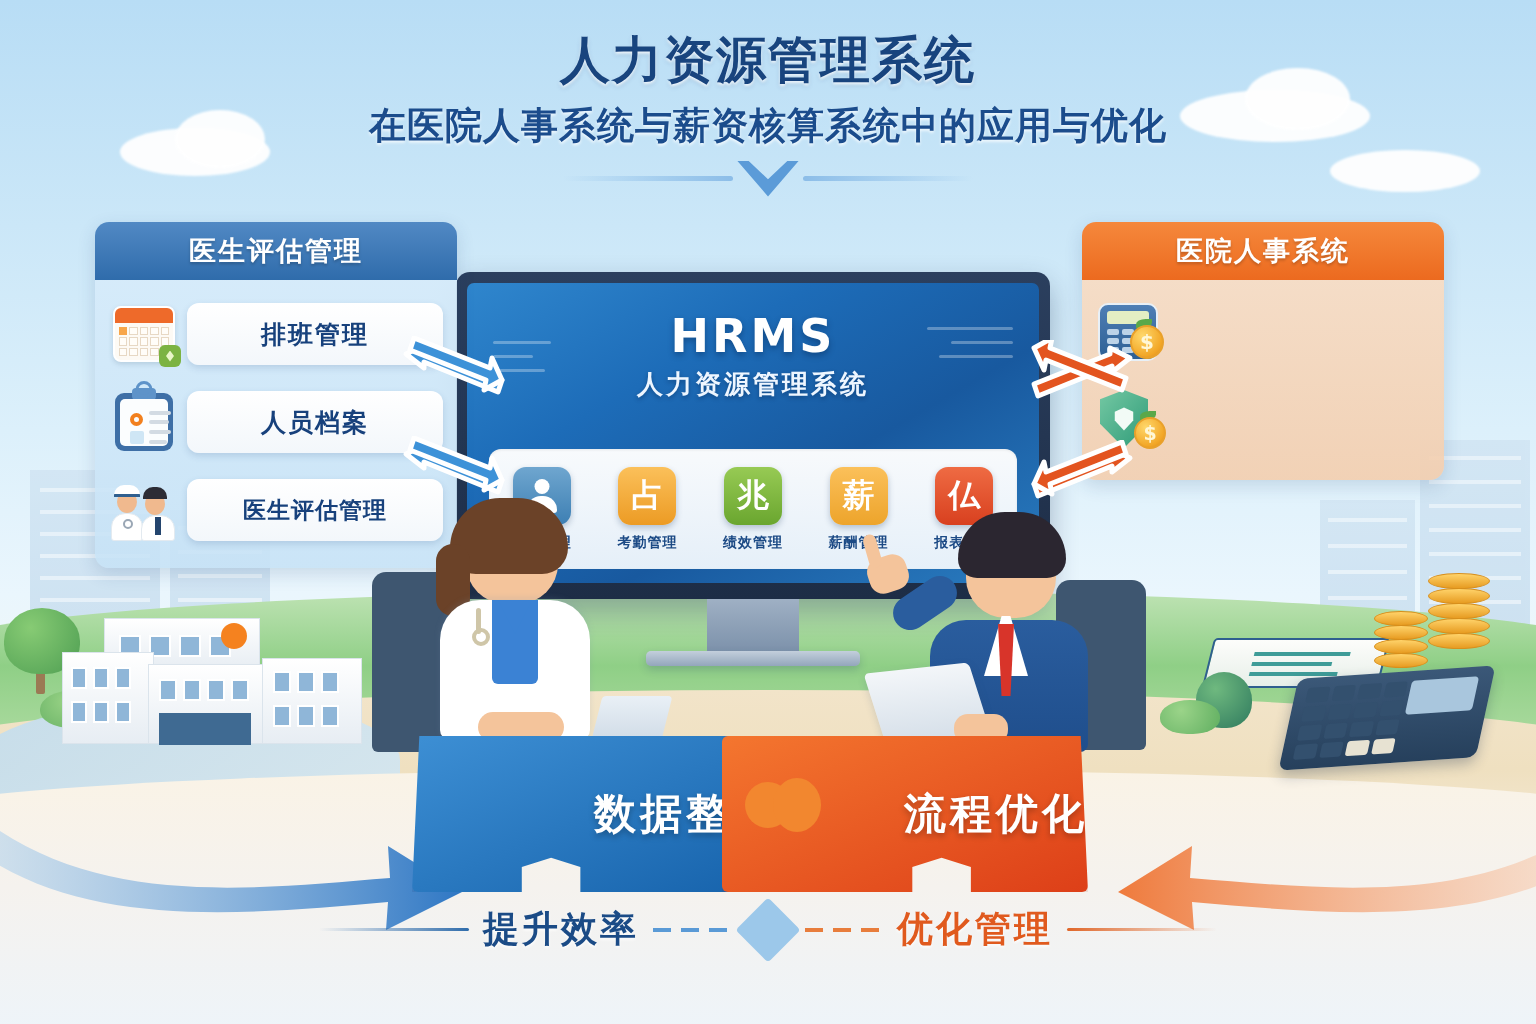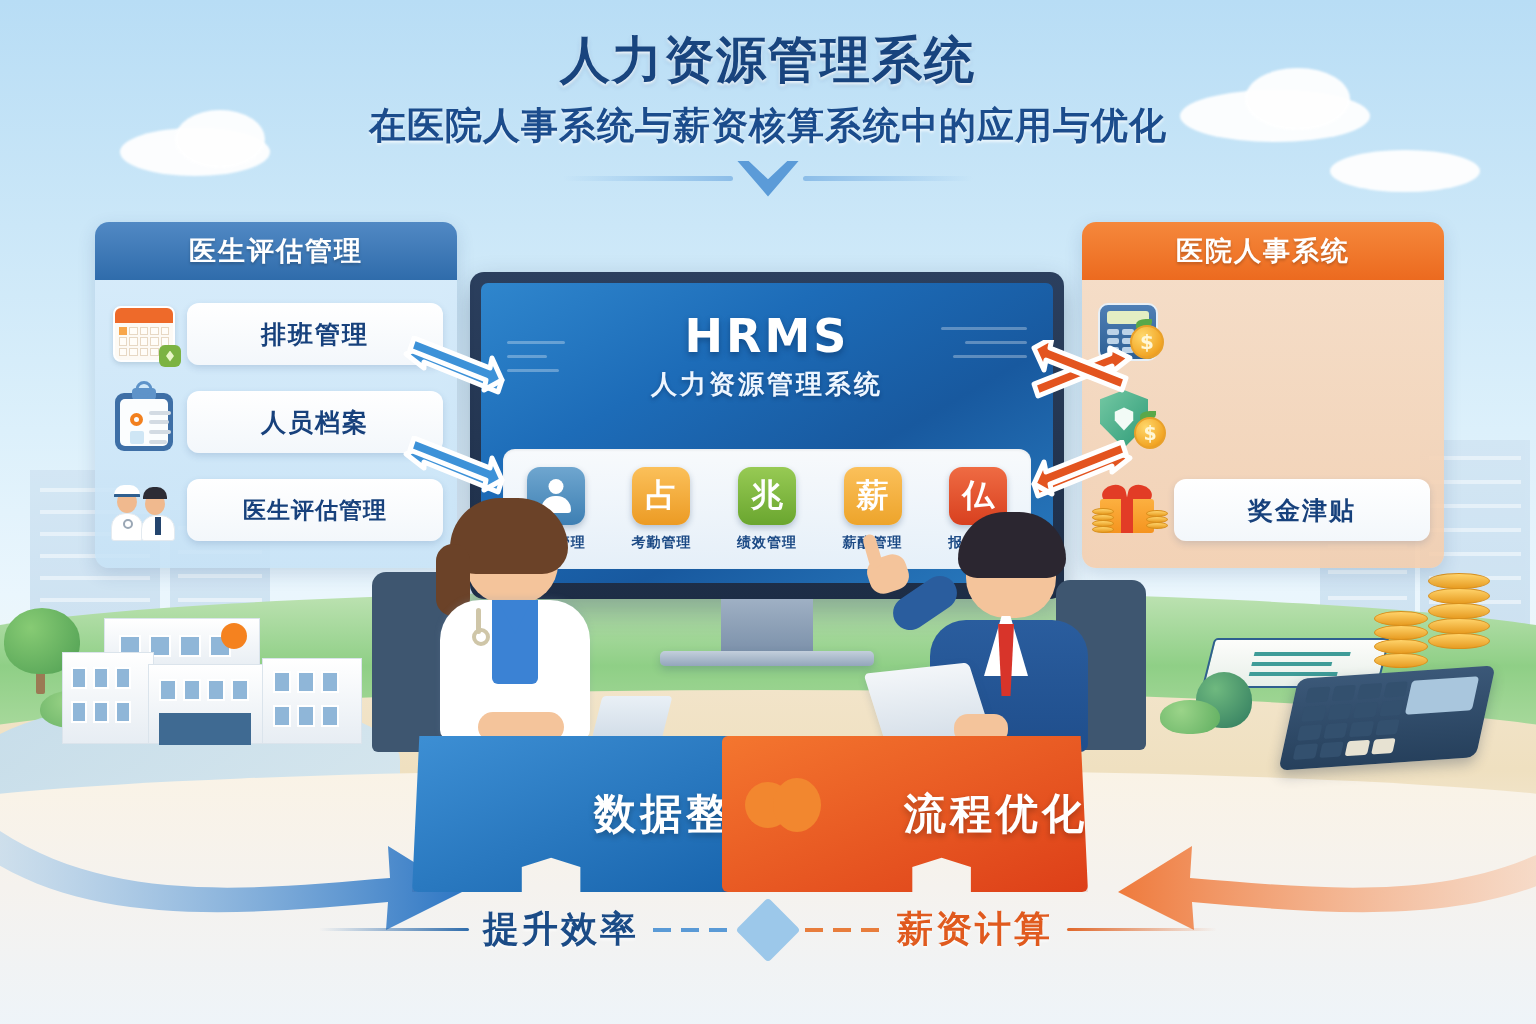--- a/index.html
+++ b/index.html
@@ -184,21 +184,21 @@
   .gift-bow-r { position: absolute; right: 2px; top: 0; width: 24px; height: 18px; background:#e23c26;
               border-radius: 50% 50% 50% 0; transform: rotate(12deg); }
   .coin-stack { position: absolute; width: 22px; }
   .coin-stack i { display: block; height: 7px; margin-top: -1px;
               background: linear-gradient(to bottom,#ffd36a,#e79c22); border: 1px solid #d88f1c; border-radius: 50%; }
 
   
   .arrow-pair { position: absolute; width: 112px; height: 80px; z-index: 22; }
 
   
-  .monitor { position: absolute; left: 470px; top: 272px; width: 594px; z-index: 18; }
+  .monitor { position: absolute; left: 456px; top: 272px; width: 594px; z-index: 18; }
   .mon-bezel {
     background: linear-gradient(to bottom, #2b3f5e, #1d2d46);
     border-radius: 14px; padding: 11px 11px 16px 11px;
     box-shadow: 0 12px 28px rgba(20,45,80,.32);
   }
   .mon-screen {
     height: 300px; border-radius: 7px; position: relative; overflow: hidden;
     background: linear-gradient(150deg, #2f86cd 0%, #1d6cb8 32%, #18599f 62%, #2a7cc0 100%);
   }
   .mon-screen .deco { position: absolute; height: 3px; background: rgba(255,255,255,.3); border-radius: 2px; }
@@ -551,42 +551,20 @@
     </div>
 
     <div class="prow">
       <div class="prow-icon">
         <div class="shield-ic"></div>
         <div class="coin-leaf" style="left:44px; top:22px;"></div>
         <div class="coin" style="left:38px; top:28px; width:32px; height:32px; font-size:19px;">$</div>
       </div>
     </div>
 
-    <div class="prow">
-      <div class="prow-icon">
-        <div class="gift-ic">
-          <div class="gift-bow-l"></div>
-            <div class="gift-bow-r"></div>
-          <div class="gift-box"></div>
-            <div class="gift-ribbon-v"></div>
-        </div>
-        <div class="coin-stack" style="left:-4px; top:32px;">
-          <i></i>
-            <i></i>
-            <i></i>
-            <i></i>
-        </div>
-        <div class="coin-stack" style="left:50px; top:34px;">
-          <i></i>
-            <i></i>
-            <i></i>
-        </div>
-      </div>
-      <div class="prow-pill">奖金津贴</div>
-    </div>
 
   </div>
 </div>
 
 <svg class="arrow-pair" style="left:1026px; top:340px;" viewBox="0 0 112 80">
   <g stroke="#ffffff" stroke-width="5" fill="#e3541f" stroke-linejoin="round">
     <path d="M104,18 L84,8 L84,14 L8,44 L12,56 L86,26 L86,32 Z"></path>
     <path d="M8,26 L26,16 L24,26 L100,56 L96,68 L20,38 L18,48 Z" transform="translate(0,-18)"></path>
   </g>
 </svg>
@@ -691,15 +669,15 @@
   <i style="left:0; top:4px; width:46px; height:46px;"></i>
   <i style="left:28px; top:0px; width:48px; height:54px;"></i>
 </div>
 
 <div class="footer">
   <div class="f-line blue"></div>
   <div class="f-text blue">提升效率</div>
   <div class="f-dash b"></div>
   <div class="f-diamond"></div>
   <div class="f-dash o"></div>
-  <div class="f-text orange">薪资计算</div>
+  <div class="f-text orange">优化管理</div>
   <div class="f-line orange"></div>
 </div>
 
 </body></html>

